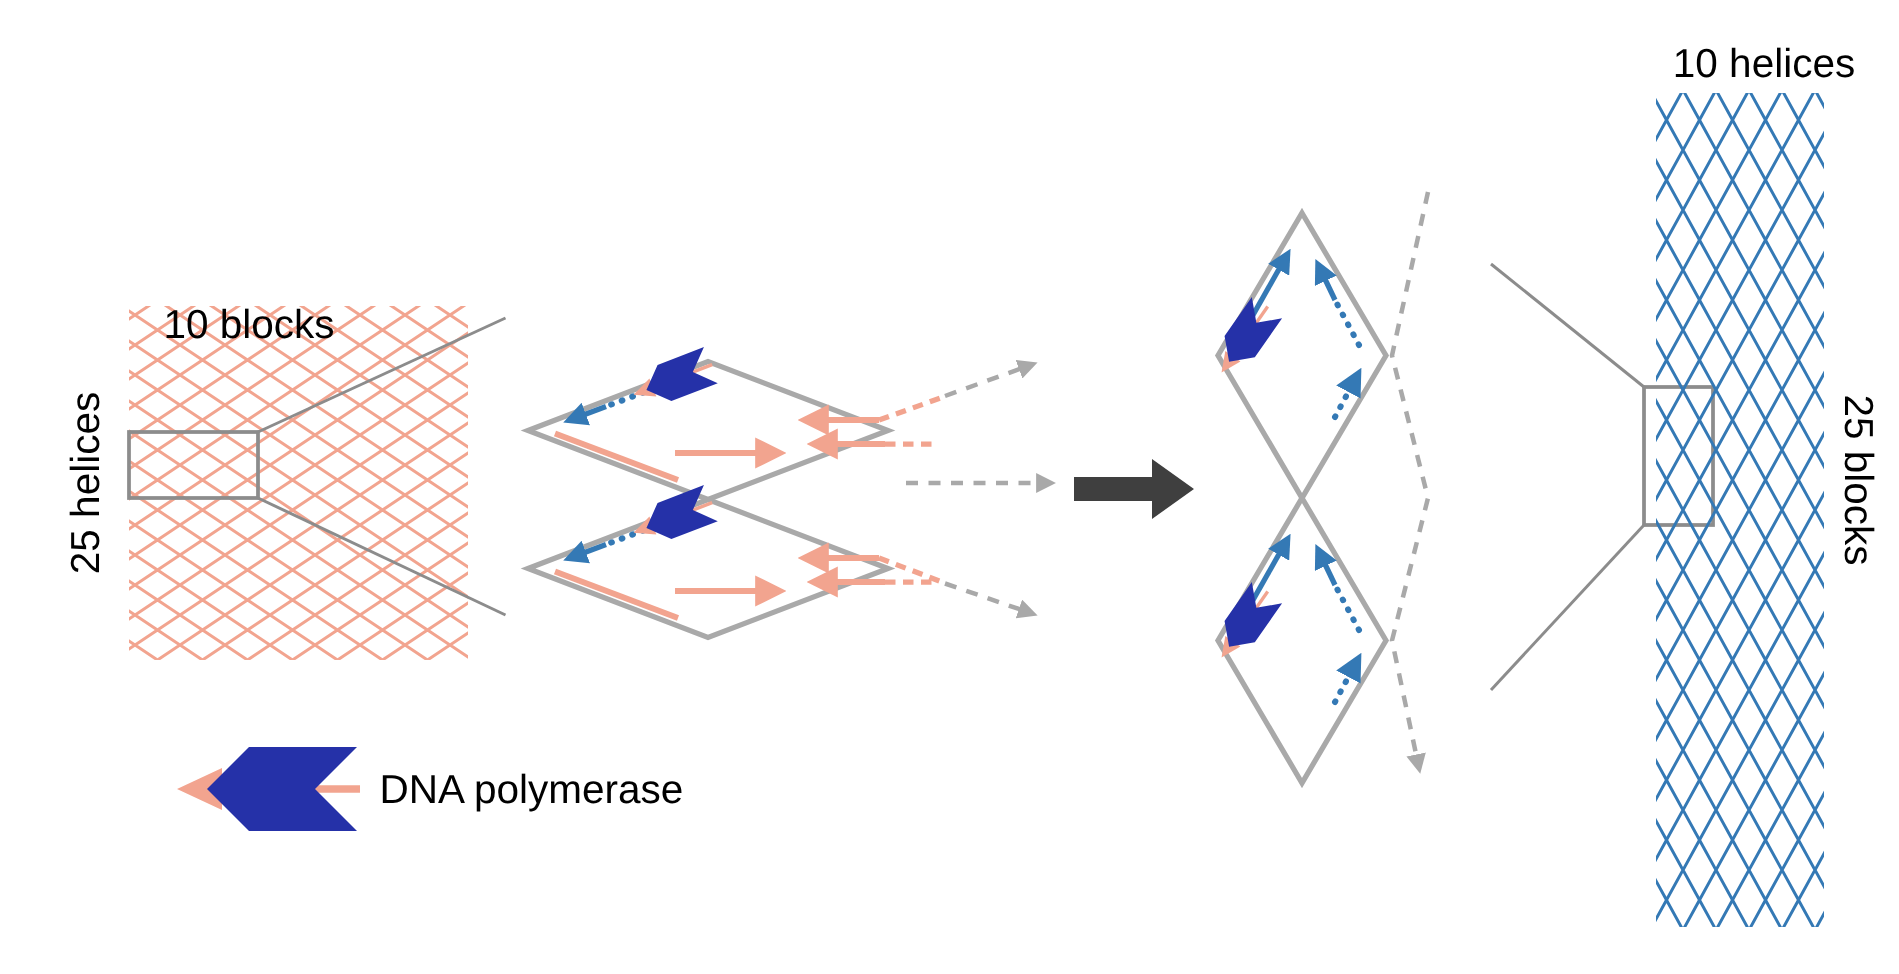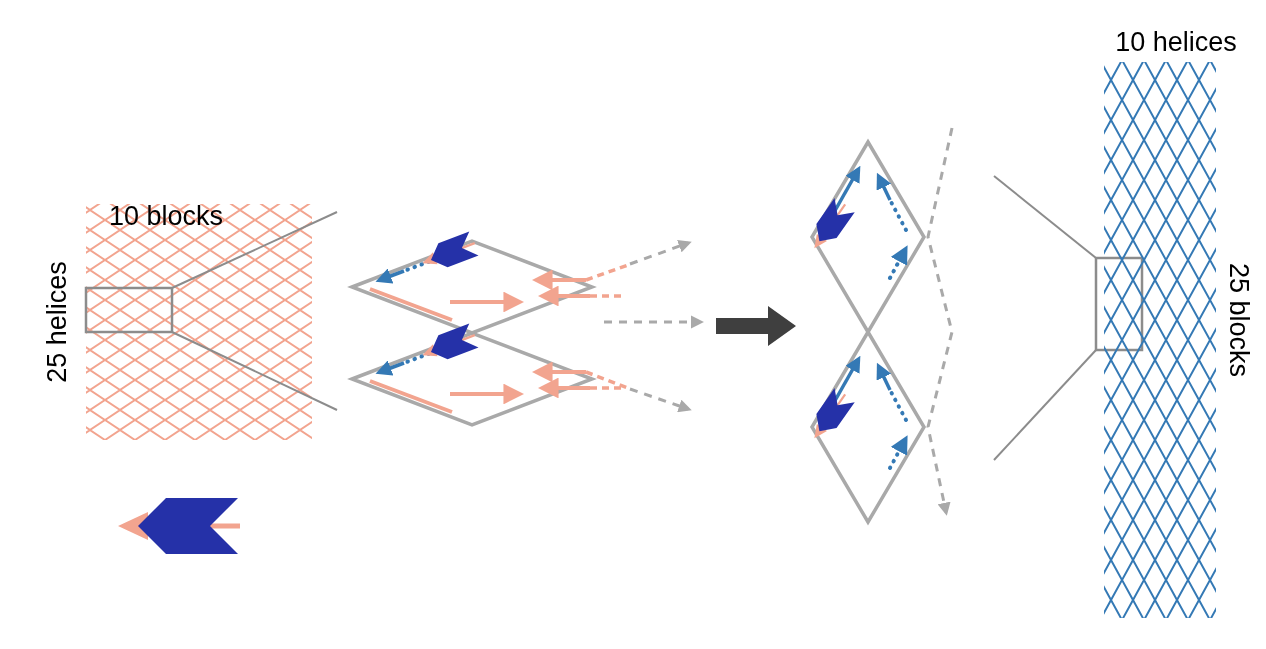--- a/index.html
+++ b/index.html
@@ -106,13 +106,14 @@
   </svg>
 
   <div class="label centered" style="left:66px;top:156px;margin-top:44px;">10 blocks</div>
 
   <div class="label centered vlabel-left" style="left:-43px;top:306px;">25 helices</div>
 
   <div class="label centered" style="left:1076px;top:26px;">10 helices</div>
 
   <div class="label centered vlabel-right" style="left:1139px;top:304px;">25 blocks</div>
 
+  <div class="label" style="left:253px;top:510px;">DNA polymerase</div>
 </div>
 
 </body></html>

